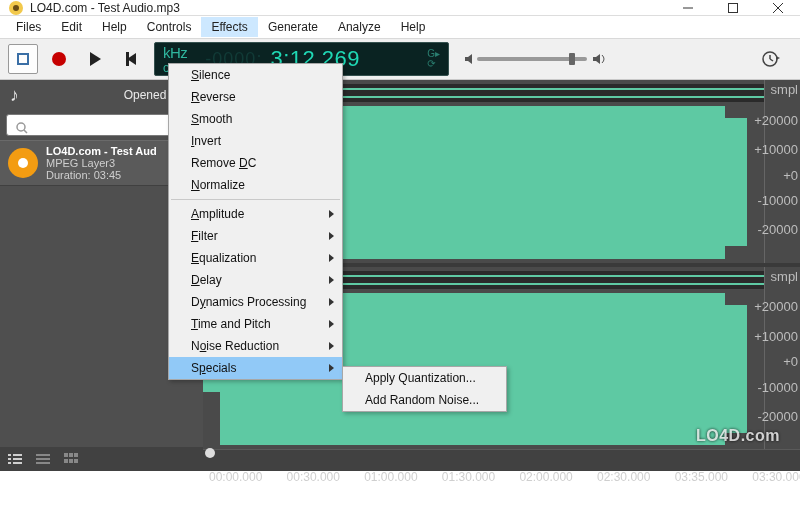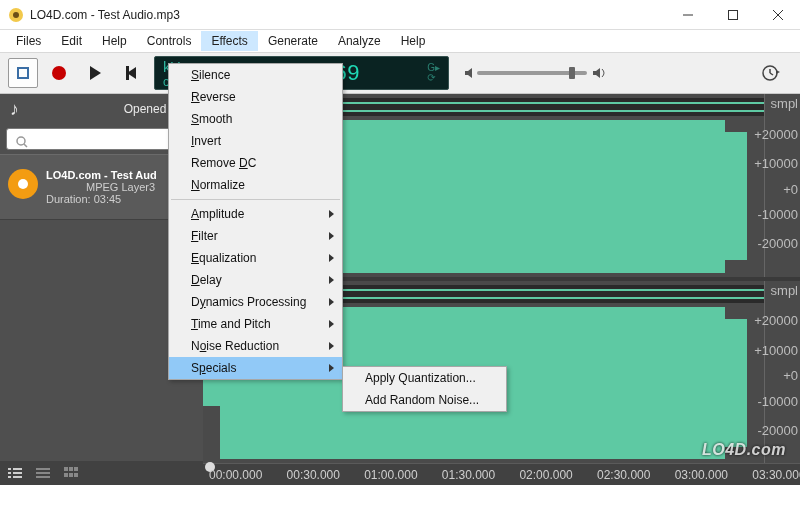--- a/index.html
+++ b/index.html
@@ -1,19 +1,19 @@
 <!DOCTYPE html>
 <html><head>
 <meta charset="utf-8">
 <style>
 * { margin: 0; padding: 0; box-sizing: border-box; font-family: "Segoe UI", Tahoma, sans-serif; font-size: 12px; }
 html, body { width: 800px; height: 505px; overflow: hidden; background: #fff; }
 
 
-.titlebar { height: 30px; background: #fff; display: flex; align-items: center; padding-left: 8px; border-bottom: 1px solid #ddd; }
+.titlebar { height: 16px; background: #fff; display: flex; align-items: center; padding-left: 8px; border-bottom: 1px solid #ddd; }
 .titlebar .app-icon { width: 16px; height: 16px; margin-right: 6px; }
 .titlebar .title { flex: 1; color: #222; }
 .win-btn { width: 45px; height: 30px; display: flex; align-items: center; justify-content: center; color: #333; }
 .win-btn svg { stroke: #333; }
 
 
 .menubar { height: 22px; background: #fff; display: flex; align-items: center; padding-left: 6px; }
 .menubar .menu-item { padding: 3px 10px; color: #222; cursor: default; }
 .menubar .menu-item.open { background: #cde8ff; }
 
@@ -42,40 +42,40 @@
 
 .body { display: flex; height: 391px; background: #4f4f4f; }
 .sidebar { width: 203px; background: #4f4f4f; display: flex; flex-direction: column; }
 .side-head { height: 30px; display: flex; align-items: center; padding-left: 10px; color: #e9e9e9; }
 .side-head .note { font-size: 18px; margin-right: auto; }
 .side-head .label { font-size: 12px; margin-right: 8px; }
 .search-row { padding: 4px 6px; }
 .search-row .search { width: 100%; height: 22px; background: #fff; border: 1px solid #7a7a7a; border-radius: 3px; padding: 0 22px 0 22px; color: #555; }
 .search-wrap { position: relative; }
 .search-wrap .mag { position: absolute; left: 10px; top: 8px; color: #888; }
-.file-card { display: flex; padding: 14px 8px; align-items: flex-start; background: #5a5a5a; border-top: 1px solid #6a6a6a; border-bottom: 1px solid #404040; }
+.file-card { display: flex; padding: 4px 8px; align-items: center; background: #5a5a5a; border-top: 1px solid #6a6a6a; border-bottom: 1px solid #404040; }
 .file-card .disc { width: 30px; height: 30px; background: #f39c12; border-radius: 50%; position: relative; margin-right: 8px; flex-shrink: 0; }
 .file-card .disc::after { content: ""; position: absolute; left: 10px; top: 10px; width: 10px; height: 10px; background: #fff; border-radius: 50%; }
 .file-card .meta .t1 { color: #fff; font-weight: 600; font-size: 11px; }
-.file-card .meta .t2 { color: #cfcfcf; font-size: 11px; margin-left: 40px; }
+.file-card .meta .t2 { color: #cfcfcf; font-size: 11px; }
 .file-card .meta .t3 { color: #cfcfcf; font-size: 11px; }
 
 .side-foot { margin-top: auto; height: 24px; background: #414141; display: flex; align-items: center; padding-left: 8px; gap: 14px; color: #cfcfcf; }
 .side-foot .ic { width: 14px; height: 12px; }
 
 
 .main { flex: 1; display: flex; flex-direction: column; position: relative; }
 .wave-region { flex: 1; display: flex; flex-direction: column; background: #4a4a4a; }
 .channel { flex: 1; display: flex; }
 .wave { flex: 1; position: relative; overflow: hidden; background: #4a4a4a; }
 .ruler { width: 36px; background: #4a4a4a; border-left: 1px solid #666; position: relative; }
 .ruler .tick { position: absolute; right: 2px; color: #bdbdbd; font-size: 13px; }
 .channel-gap { height: 4px; background: #3a3a3a; }
 .timeline { height: 22px; background: #414141; border-top: 1px solid #5a5a5a; display: flex; align-items: center; position: relative; color: #cfcfcf; font-size: 9px; padding-left: 4px; }
-.timeline .tl-lab { position: absolute; top: 4px; }
+.timeline .tl-lab { position: absolute; top: 20px; }
 .timeline .marker { position: absolute; left: 2px; top: -2px; width: 10px; height: 10px; background: #ddd; border-radius: 50%; }
 
 .right-tool { position: absolute; right: 6px; top: 6px; color: #e4e4e4; }
 
 
 .wf-top { position: absolute; left: 0; right: 0; top: 4px; height: 18px; background: linear-gradient(#2a2a2a, #2a2a2a); }
 .wf-top::before, .wf-top::after { content:""; position:absolute; left:0; right:0; height:2px; background:#5ec9a3; }
 .wf-top::before { top: 4px; } .wf-top::after { top: 12px; }
 .wf-body { position: absolute; left: 0; right: 0; top: 26px; bottom: 4px; }
 .wf-body .blob { position: absolute; top: 0; bottom: 0; background: #5ec9a3; }
@@ -83,21 +83,21 @@
 
 .dropdown { position: absolute; background: #f0f0f0; border: 1px solid #a7a7a7; box-shadow: 2px 2px 4px rgba(0,0,0,.25); z-index: 50; margin-top: 11px; }
 .dropdown .dd-item { height: 22px; display: flex; align-items: center; padding: 0 30px 0 22px; color: #111; cursor: default; white-space: nowrap; position: relative; }
 .dropdown .dd-item.hl { background: #91c9f7; }
 .dropdown .dd-item .u { text-decoration: underline; }
 .dropdown .dd-sep { height: 1px; background: #c9c9c9; margin: 3px 2px; }
 .dropdown .dd-item .arrow { position: absolute; right: 8px; top: 7px; width: 0; height: 0; border-top: 4px solid transparent; border-bottom: 4px solid transparent; border-left: 5px solid #333; }
 .submenu { position: absolute; left: 100%; top: 0; }
 
 
-.watermark { position: absolute; right: 14px; bottom: 26px; color: #e8e8e8; font-size: 16px; font-weight: 600; letter-spacing: 0.5px; text-shadow: 0 0 3px #000; opacity: .85; font-style: italic; }
+.watermark { position: absolute; right: 20px; bottom: 26px; color: #e8e8e8; font-size: 16px; font-weight: 600; letter-spacing: 0.5px; text-shadow: 0 0 3px #000; opacity: .85; }
 
 svg { display: block; }
 </style>
 </head>
 <body>
 
 <div class="titlebar">
   <svg class="app-icon" viewBox="0 0 16 16">
       <circle cx="8" cy="8" r="7" fill="#f2c94c"></circle>
       <circle cx="8" cy="8" r="3" fill="#6b4e16"></circle>
@@ -280,21 +280,21 @@
     </div>
 
     <div class="timeline">
       <div class="marker"></div>
       <span class="tl-lab" style="left:1%">00:00.000</span>
       <span class="tl-lab" style="left:14%">00:30.000</span>
       <span class="tl-lab" style="left:27%">01:00.000</span>
       <span class="tl-lab" style="left:40%">01:30.000</span>
       <span class="tl-lab" style="left:53%">02:00.000</span>
       <span class="tl-lab" style="left:66%">02:30.000</span>
-      <span class="tl-lab" style="left:79%">03:00.000</span>
+      <span class="tl-lab" style="left:79%">03:35.000</span>
       <span class="tl-lab" style="left:92%">03:30.000</span>
     </div>
 
     <div class="watermark">LO4D.com</div>
   </div>
 </div>
 
 <div class="dropdown" id="effects-dd" style="left:168px; top:52px; width:175px;">
   <div class="dd-item">
       <span><span class="u">S</span>ilence</span>

